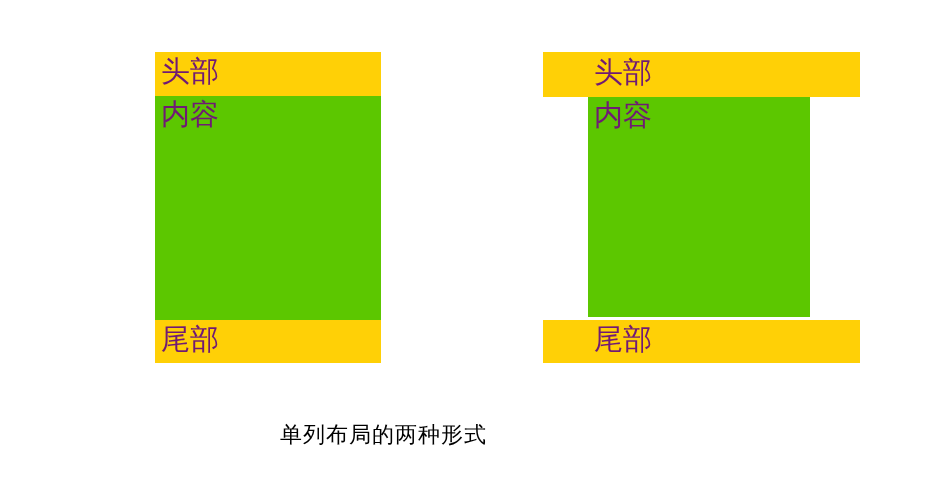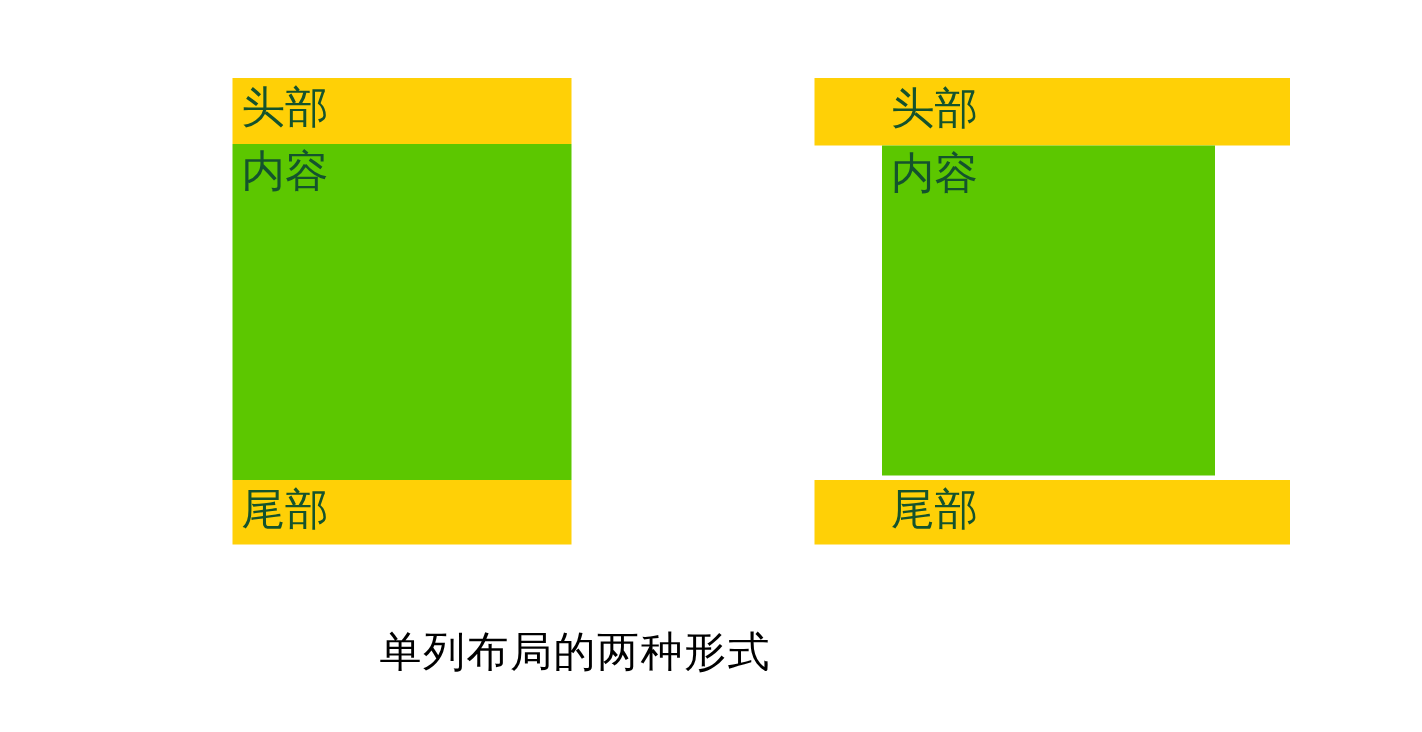--- a/index.html
+++ b/index.html
@@ -24,21 +24,21 @@
   
   .block {
     position: absolute;
     box-sizing: border-box;
     overflow: hidden;
   }
   .block-label {
     display: block;
     font-size: 29px;
     line-height: 1.0;
-    color: #14532d;
+    color: #701a75;
     white-space: nowrap;
     letter-spacing: 0px;
   }
 
   
   #diagram-left {
     position: absolute;
     left: 155px;
     top: 52px;
     width: 226px;
@@ -96,21 +96,21 @@
   #right-content .block-label { padding: 4px 0 0 6px; }
   #right-footer .block-label { padding: 5px 0 0 51px; }
 
   
   #caption {
     position: absolute;
     left: 0px;
     top: 414px;
     width: 767px;
     text-align: center;
-    font-size: 28px;
+    font-size: 22px;
     line-height: 42px;
     color: #000000;
     letter-spacing: 1px;
   }
 </style>
 </head>
 <body>
 
 <div class="canvas">
 

